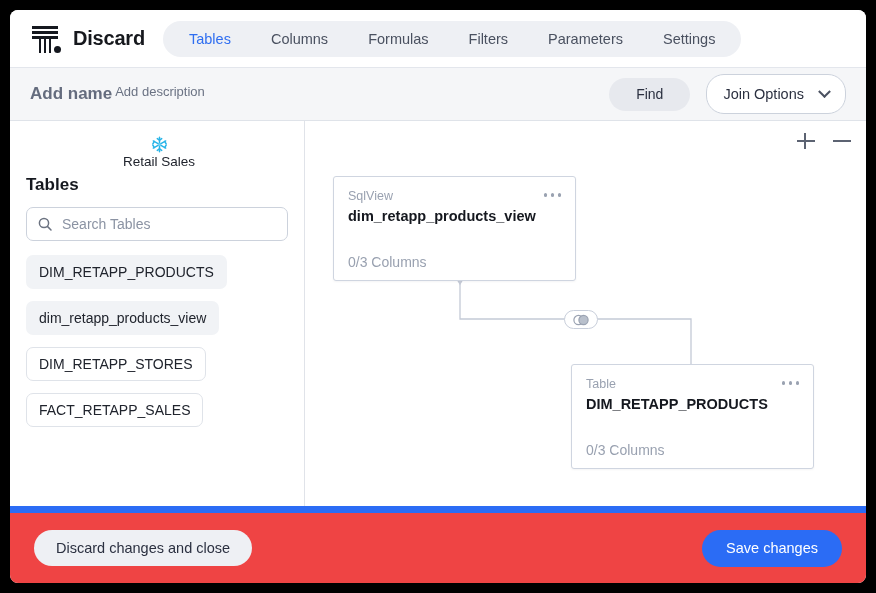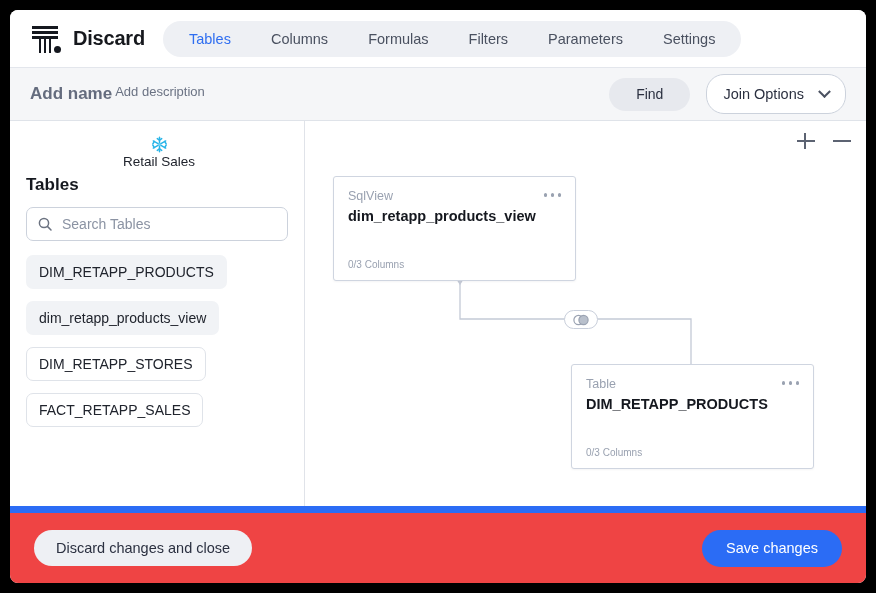--- a/index.html
+++ b/index.html
@@ -187,21 +187,21 @@
     background: #ffffff;
     padding: 12px 14px 10px 14px;
     display: flex; flex-direction: column;
     box-shadow: 0 1px 2px rgba(30,40,60,0.05);
   }
   .node-head { display: flex; align-items: flex-start; }
   .node-type { font-size: 12.5px; color: #99a1b0; flex: 1; }
   .kebab { display: flex; gap: 3.5px; padding-top: 4px; cursor: pointer; }
   .kebab span { width: 3.5px; height: 3.5px; border-radius: 50%; background: #9aa2b1; }
   .node-title { font-size: 14.5px; font-weight: bold; color: #15181f; margin-top: 5px; }
-  .node-cols { font-size: 10px; color: #99a1b0; margin-top: auto; }
+  .node-cols { font-size: 14px; color: #99a1b0; margin-top: auto; }
 
   .link-svg { position: absolute; left: 0; top: 0; width: 100%; height: 100%; pointer-events: none; }
   .join-badge {
     position: absolute;
     width: 34px; height: 19px;
     border: 1px solid #c9cfdb;
     border-radius: 10px;
     background: #ffffff;
     display: flex; align-items: center; justify-content: center;
     cursor: pointer;

